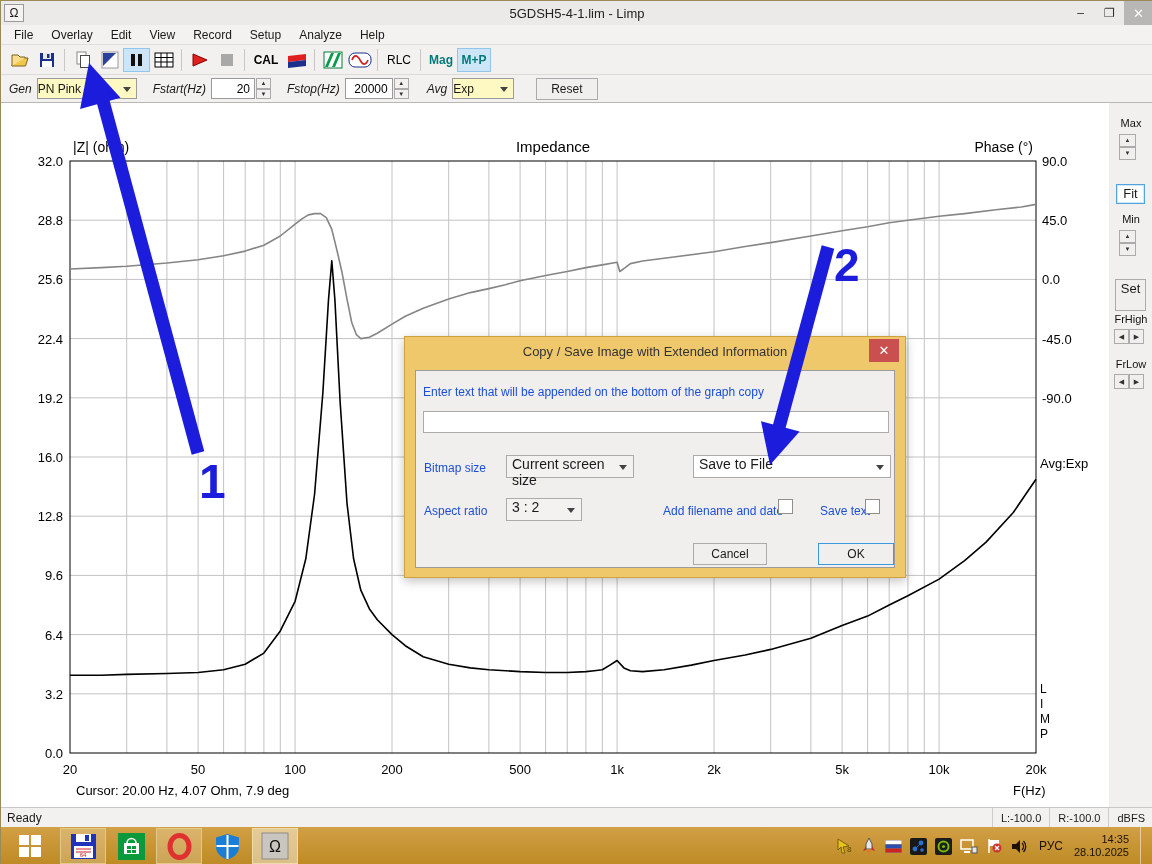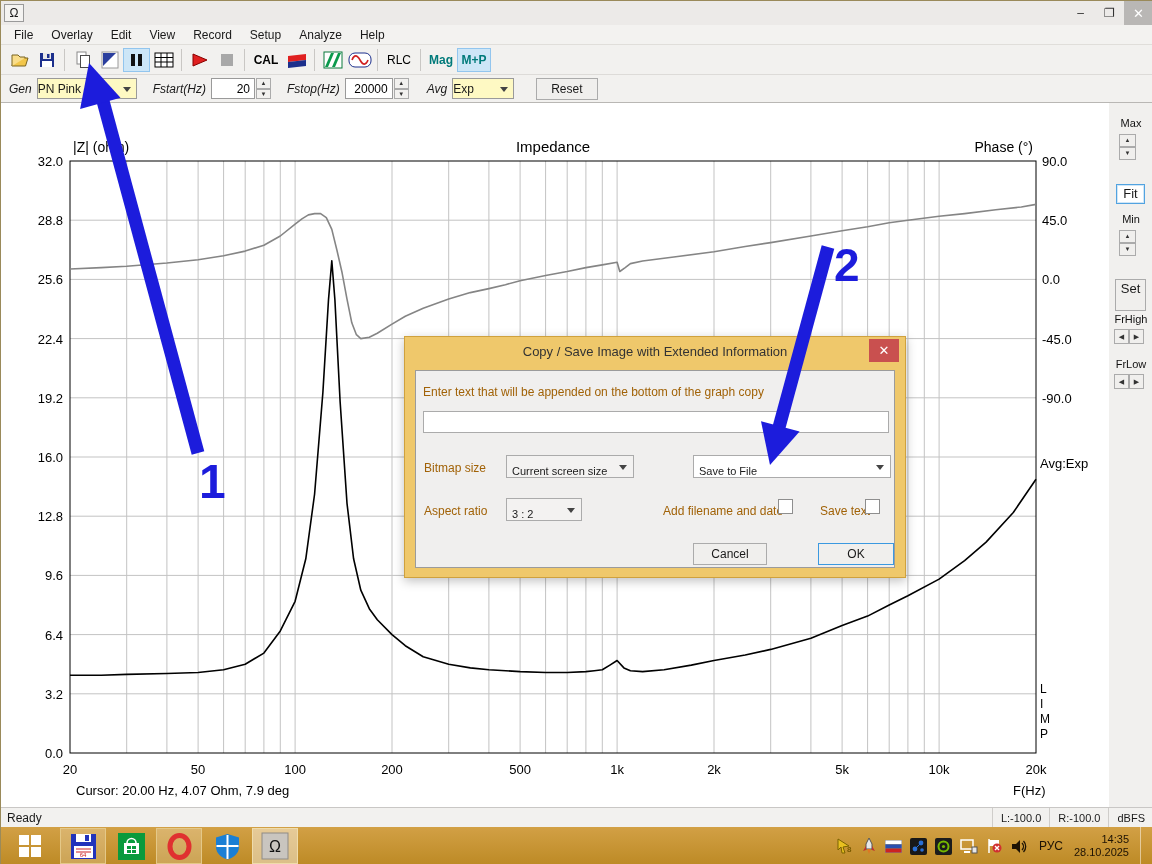--- a/index.html
+++ b/index.html
@@ -49,23 +49,23 @@
   .sp-btn { position:absolute; font-size:13px; background:#f0efed; border:1px solid #ababab; text-align:center; }
   .sp-btn.focus { background:#fff; border:1px solid #52a3e0; box-shadow:0 0 0 1px #cfe6f7 inset; }
   .sp-lr { position:absolute; display:flex; }
   .sp-lr div { width:15px; height:15px; border:1px solid #ababab; background:#f0efed; font-size:7px; line-height:13px; text-align:center; color:#333; }
 
   
   .dialog { position:absolute; left:403px; top:335px; width:502px; height:242px; background:#efc86b; border:1px solid #cfa13d; box-shadow:0 3px 10px rgba(0,0,0,.25); z-index:5; }
   .dlg-title { height:28px; display:flex; align-items:center; justify-content:center; font-size:13px; color:#333; position:relative; }
   .dlg-close { position:absolute; right:6px; top:2px; width:30px; height:23px; background:#c9504f; color:#fff; display:flex; align-items:center; justify-content:center; font-size:13px; font-weight:bold; }
   .dlg-body { position:absolute; left:10px; top:33px; right:10px; bottom:9px; background:#f0efee; border:1px solid #9b9b9b; font-size:12px; }
-  .dlg-body .lbl { position:absolute; color:#a16207; }
+  .dlg-body .lbl { position:absolute; color:#1d4ed8; }
   .dlg-input { position:absolute; left:7px; top:40px; width:466px; height:22px; border:1px solid #ababab; background:#fff; font-size:12px; padding:0 4px; font-family:"Liberation Sans",sans-serif; }
-  .dlg-combo { position:absolute; height:23px; background:#f3f2f1; border:1px solid #ababab; font-size:11px; display:flex; align-items:flex-end; padding-left:5px; }
+  .dlg-combo { position:absolute; height:23px; background:#f3f2f1; border:1px solid #ababab; font-size:14px; display:flex; align-items:flex-start; padding-left:5px; }
   .dlg-combo .arrow { position:absolute; right:6px; top:9px; width:0; height:0; border-left:4px solid transparent; border-right:4px solid transparent; border-top:5px solid #444; }
   .dlg-combo.white { background:#fff; }
   .checkbox { position:absolute; width:15px; height:15px; background:#fff; border:1px solid #8e8e8e; }
   .dlg-btn { position:absolute; height:22px; background:#f0efed; border:1px solid #ababab; font-size:12px; display:flex; align-items:center; justify-content:center; }
   .dlg-btn.ok { border:1px solid #3b99e0; }
 
   
   .statusbar { position:absolute; left:0; top:806px; width:1152px; height:20px; background:#f2f1ef; border-top:1px solid #c9c7c5; display:flex; align-items:center; font-size:12px; }
   .sb-left { padding-left:6px; }
   .sb-right { margin-left:auto; display:flex; height:100%; align-items:center; }
@@ -87,20 +87,21 @@
   
   .overlay { position:absolute; inset:0; z-index:10; pointer-events:none; }
 </style>
 </head>
 <body>
 
 <div class="screen">
 
   <div class="titlebar">
     <div class="app-icon-box">Ω</div>
+    <div class="title-text">5GDSH5-4-1.lim - Limp</div>
     <div class="caption-btns">
       <div class="cap-btn">–</div>
       <div class="cap-btn">❐</div>
       <div class="cap-btn cap-close">✕</div>
     </div>
   </div>
 
   <div class="menubar" id="menubar">
       <div class="menu-item">File</div>
       <div class="menu-item">Overlay</div>

